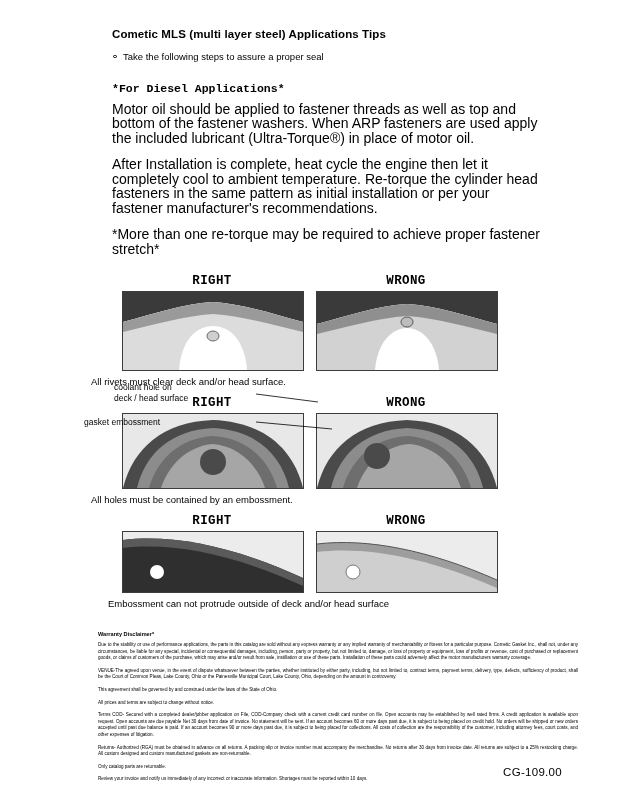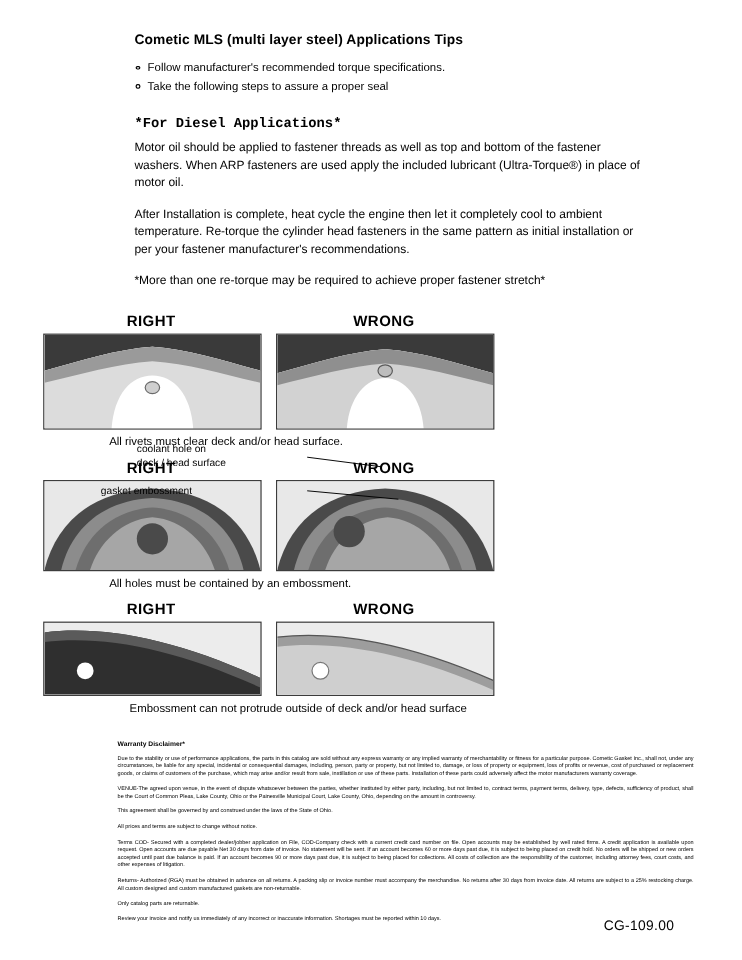--- a/index.html
+++ b/index.html
@@ -74,36 +74,37 @@
     border-radius: 50%;
   }
 
   h2.subtitle {
     font-size: 11.5px;
     font-weight: bold;
     margin: 17px 0 7px 76px;
     font-family: Liberation Mono, monospace;
   }
   p.body {
-    font-size: 10px;
+    font-size: 14px;
     line-height: 14.5px;
     margin: 0 0 12px 76px;
     max-width: 430px;
   }
   p.body.last { margin-bottom: 0; }
 
   
   .figures {
     margin: 18px 0 0 0;
     position: relative;
   }
   .figrow {
     display: flex;
-    justify-content: flex-start;
+    justify-content: center;
     gap: 14px;
+    font-family: Liberation Mono, monospace;
   }
   .figcell { width: 180px; }
   .figlabel {
     text-align: center;
     font-size: 12.5px;
     font-weight: bold;
     letter-spacing: 0.4px;
     margin-bottom: 3px;
   }
   .figbox {
@@ -155,21 +156,20 @@
   }
 </style>
 </head>
 <body>
 
 <div class="page">
 
   <h1 class="title">Cometic MLS (multi layer steel) Applications Tips</h1>
 
   <ul class="bullets">
-    <li>Follow manufacturer's recommended torque specifications.</li>
     <li>Take the following steps to assure a proper seal</li>
   </ul>
   <ul class="subbullets" style="margin-left:86px;">
   </ul>
 
   <h2 class="subtitle">*For Diesel Applications*</h2>
   <p class="body">Motor oil should be applied to fastener threads as well as top and bottom of the fastener washers. When ARP fasteners are used apply the included lubricant (Ultra-Torque®) in place of motor oil.</p>
   <p class="body">After Installation is complete, heat cycle the engine then let it completely cool to ambient temperature. Re-torque the cylinder head fasteners in the same pattern as initial installation or per your fastener manufacturer's recommendations.</p>
   <p class="body last">*More than one re-torque may be required to achieve proper fastener stretch*</p>
 

